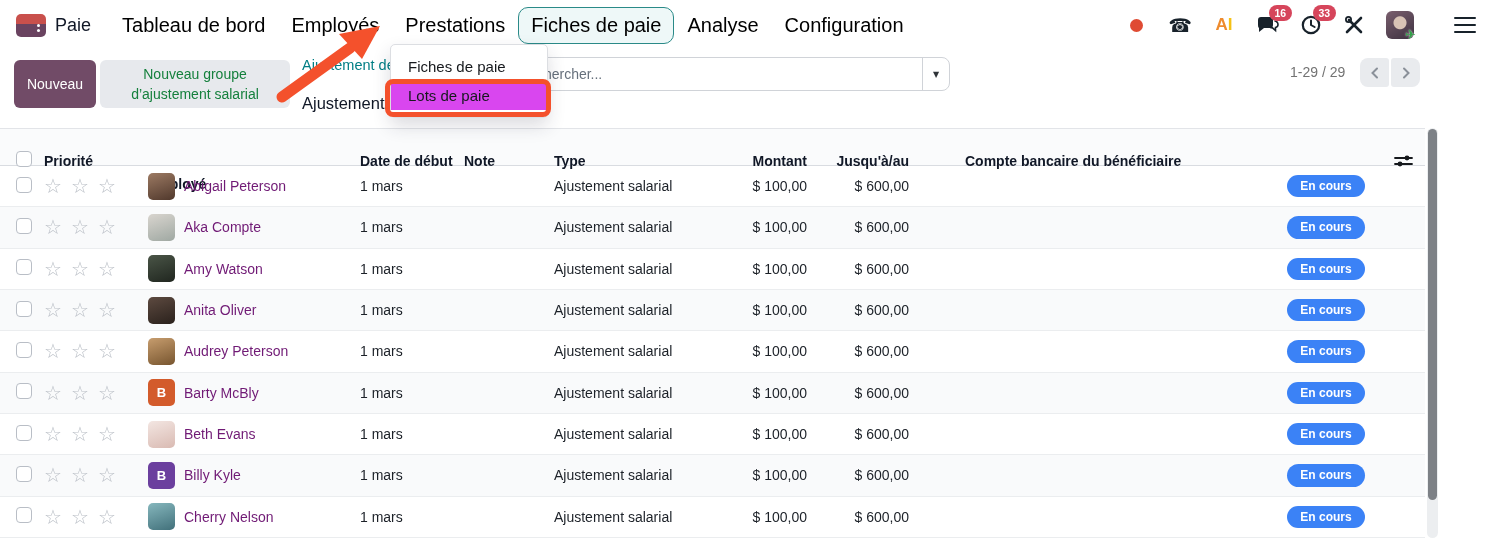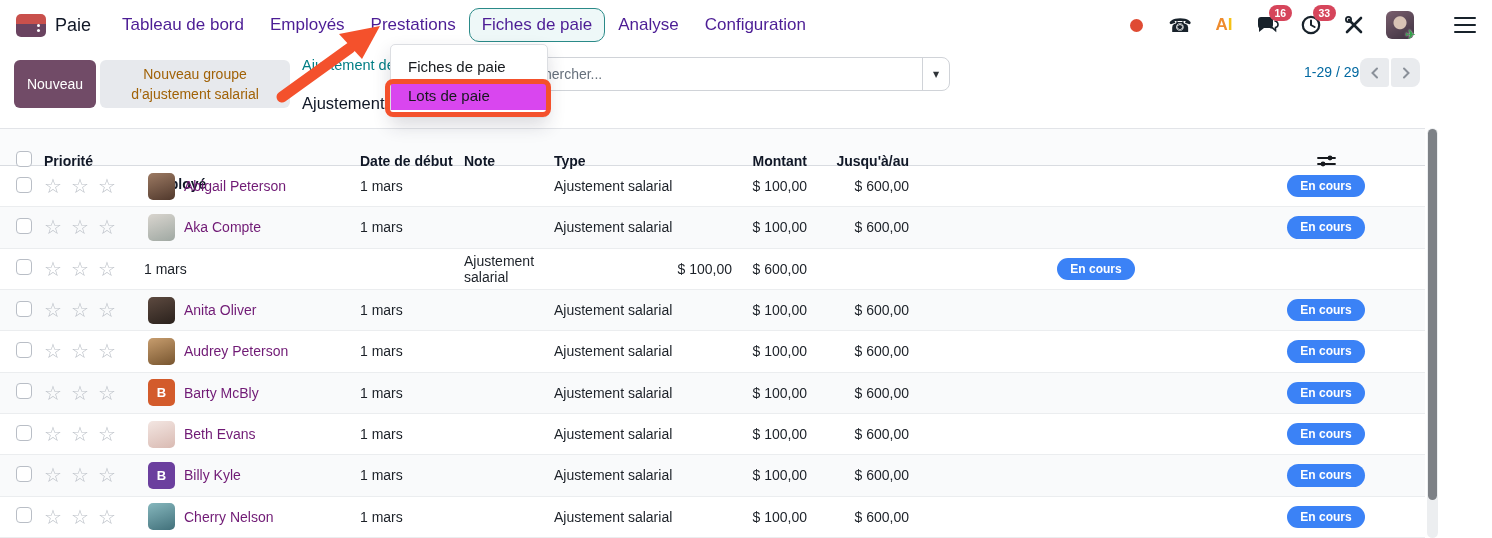--- a/index.html
+++ b/index.html
@@ -13,54 +13,54 @@
   }
   
   .topnav { display:flex; align-items:center; height:50px; padding:0 16px; background:#fff; }
   .brand { display:flex; align-items:center; gap:9px; }
   .app-icon { width:30px; height:23px; border-radius:5px; position:relative;
     background:linear-gradient(180deg,#c9504c 0%,#c9504c 42%,#6a4360 42%,#6a4360 100%); }
   .app-icon::after { content:""; position:absolute; right:6px; top:10px; width:3px; height:3px;
     background:#fff; border-radius:50%; box-shadow:0 5px 0 #fff; }
   .app-title { font-size:18px; font-weight:500; color:#111827;text-align:right; }
   .nav-items { display:flex; align-items:center; margin-left:18px; }
-  .nav-item { font-size:17px; color:#4c1d95; padding:6px 12px; border:1px solid transparent; border-radius:10px; cursor:pointer; }
+  .nav-item { font-size:20px; color:#000000; padding:6px 12px; border:1px solid transparent; border-radius:10px; cursor:pointer; }
   .nav-item.active { border-color:#2a8a88; background:#eef8f8; }
   .nav-right { margin-left:auto; display:flex; align-items:center; gap:21px; }
   .icon-btn { position:relative; display:flex; align-items:center; justify-content:center; min-width:22px; height:26px; cursor:pointer; }
   .red-dot { width:13px; height:13px; border-radius:50%; background:#df4b33; }
   .phone-glyph { font-family:"DejaVu Sans",sans-serif; font-size:19px; color:#18222b; line-height:1; }
   .ai-a { color:#ee8b2e; font-weight:800; font-size:17px; }
   .ai-i { color:#f5c116; font-weight:800; font-size:17px; }
   .count-badge { position:absolute; top:-7px; left:13px; background:#d6455b; color:#fff;
     font-size:10.5px; font-weight:700; padding:1.5px 5.5px; border-radius:9px; line-height:1.25; }
   .company-name { font-size:15px; color:#111827; cursor:pointer; white-space:nowrap; }
   .user-avatar { width:28px; height:28px; border-radius:6px; position:relative; cursor:pointer;
     background:radial-gradient(circle at 50% 42%, #d8c3b5 0 6px, rgba(0,0,0,0) 7px), linear-gradient(150deg,#7a5f6e,#3d3140); }
   .user-avatar .plane { position:absolute; right:-2px; bottom:-3px; color:#34a04a; font-size:13px;
     font-family:"DejaVu Sans",sans-serif; text-shadow:0 0 2px #fff; }
   .hamburger { margin-left:19px; display:flex; flex-direction:column; gap:4.5px; cursor:pointer; padding:4px 0; }
   .hamburger span { display:block; width:22px; height:2.6px; background:#18222b; border-radius:2px; }
   
   .control-panel { position:relative; height:78px; }
   .btn-new { position:absolute; left:14px; top:10px; width:82px; height:48px; background:#714B67; color:#fff;
     border:none; border-radius:6px; font-size:14px; font-family:inherit; cursor:pointer; }
-  .btn-group { position:absolute; left:100px; top:10px; width:190px; height:48px; background:#e7e9ed; color:#a16207;
+  .btn-group { position:absolute; left:100px; top:10px; width:190px; height:48px; background:#e7e9ed; color:#15803d;
     border:none; border-radius:6px; font-size:14px; font-family:inherit; line-height:1.45; cursor:pointer; }
   .breadcrumb-link { position:absolute; left:302px; top:7px; font-size:14.5px; font-weight:500; color:#017e84;
     cursor:pointer; white-space:nowrap; }
   .page-title { position:absolute; left:302px; top:44px; font-size:16.5px; color:#111827; white-space:nowrap; }
   .searchbar { position:absolute; left:506px; top:7px; width:444px; height:34px; display:flex;
     border:1px solid #d0d3d8; border-radius:8px; background:#fff; }
   .searchbar input { flex:1; border:none; outline:none; background:transparent; padding:0 12px;
     font-size:14px; font-family:inherit; color:#111; }
   .searchbar input::placeholder { color:#66707c; }
   .search-caret { width:27px; display:flex; align-items:center; justify-content:center;
     border-left:1px solid #d0d3d8; cursor:pointer; color:#2f3338; font-size:8px; font-family:"DejaVu Sans",sans-serif; }
-  .pager-text { position:absolute; left:1290px; top:14px; font-size:14px; color:#0369a1;margin-left:14px; }
+  .pager-text { position:absolute; left:1290px; top:14px; font-size:14px; color:#737373; }
   .pager-btn { position:absolute; top:8px; width:29px; height:29px; background:#e9ebee; border:none;
     border-radius:8px; cursor:pointer; display:flex; align-items:center; justify-content:center; }
   .pager-prev { left:1360px; border-top-right-radius:3px; border-bottom-right-radius:3px; }
   .pager-next { left:1391px; border-top-left-radius:3px; border-bottom-left-radius:3px; }
   
   .menu-dropdown { position:absolute; left:390px; top:44px; width:158px; background:#fff; z-index:50;
     border:1px solid #dcdee2; border-radius:5px; box-shadow:0 8px 18px rgba(40,40,60,.16); padding:7px 0; }
   .menu-dropdown .mitem { font-size:15px; color:#16191d; padding:6px 17px; cursor:pointer; white-space:nowrap; }
   .menu-dropdown .mitem.hovered { background:#d946ef; }
   .annot-rect { position:absolute; left:385px; top:79px; width:166px; height:38px; z-index:60;
@@ -193,20 +193,21 @@
 <div class="listview">
   <div class="grid thead">
     <div class="cell-cb"><input type="checkbox" style=""></div>
     <div>Priorité</div>
     <div style="padding-left:4px;margin-top:47px;">Employé</div>
     <div>Date de début</div>
     <div>Note</div>
     <div>Type</div>
     <div class="cell-num">Montant</div>
     <div class="cell-num">Jusqu'à/au</div>
+    <div class="cell-account">Compte bancaire du bénéficiaire</div>
     <div></div>
     <div class="optcols">
       <svg width="19" height="14" viewBox="0 0 19 14">
           <g stroke="#16191d" stroke-width="1.8" stroke-linecap="round">
             <line x1="1" y1="4" x2="18" y2="4"></line>
             <line x1="1" y1="10" x2="18" y2="10"></line>
           </g>
           <circle cx="13" cy="4" r="2.4" fill="#16191d"></circle>
           <circle cx="6" cy="10" r="2.4" fill="#16191d"></circle>
         </svg>
@@ -259,20 +260,24 @@
     <div></div>
   </div>
 
   <div class="grid trow">
     <div class="cell-cb"><input type="checkbox" style=""></div>
     <div class="stars">
       <span class="star">☆</span>
       <span class="star">☆</span>
       <span class="star">☆</span>
     </div>
+    <div class="cell-emp">
+      <span class="avatar" style="background: linear-gradient(160deg, rgb(74, 85, 71), rgb(32, 38, 31));"></span>
+      <span class="emp-name">Amy Watson</span>
+    </div>
     <div>1 mars</div>
     <div></div>
     <div>Ajustement salarial</div>
     <div class="cell-num">$ 100,00</div>
     <div class="cell-num">$ 600,00</div>
     <div class="cell-account"></div>
     <div class="cell-status">
           <span class="status-badge">En cours</span>
         </div>
     <div></div>

